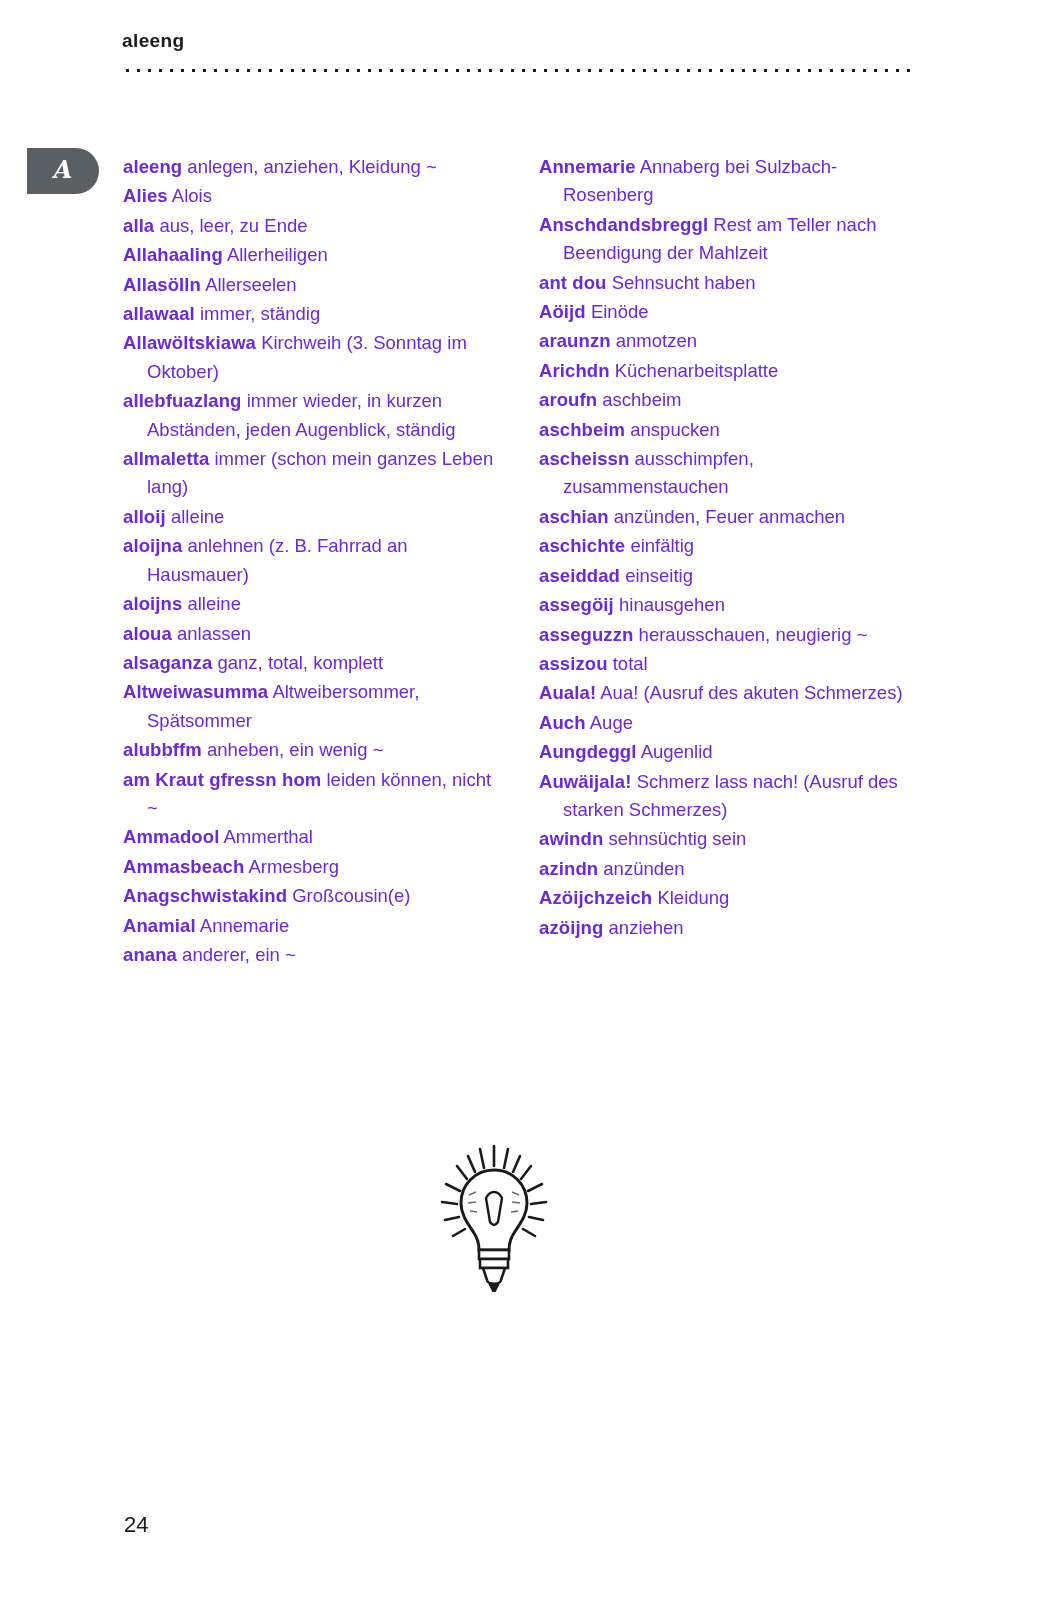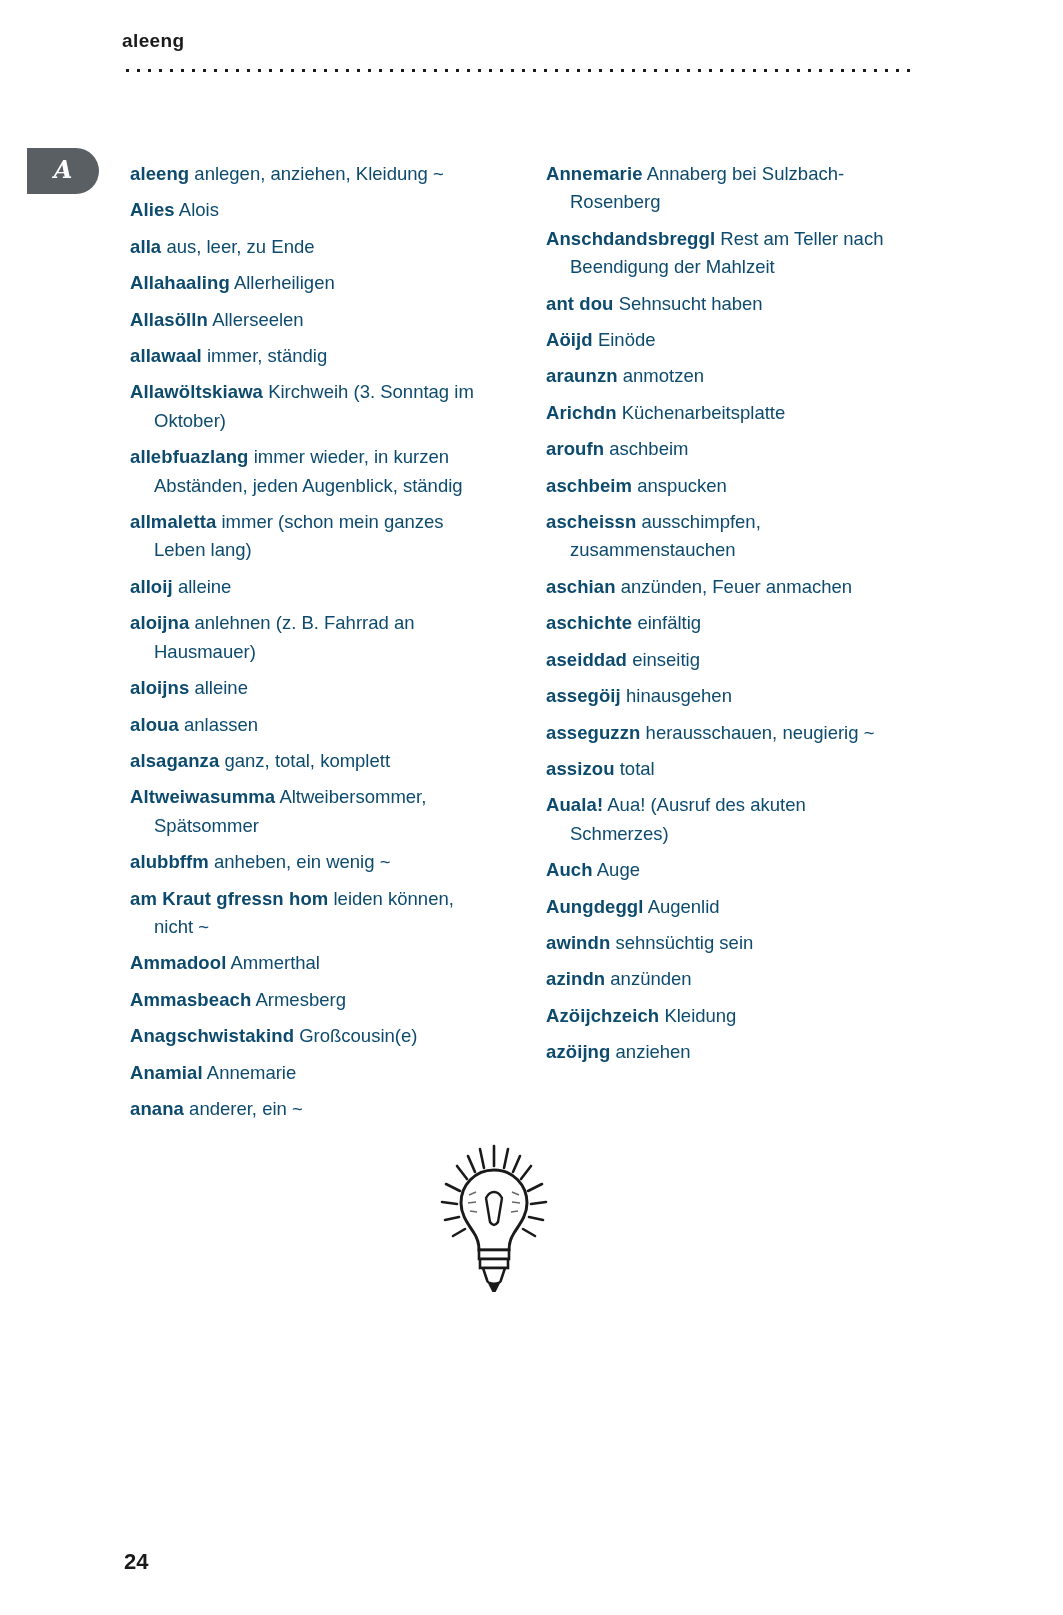--- a/index.html
+++ b/index.html
@@ -69,25 +69,25 @@
     width: 790px;
     display: flex;
     gap: 42px;
   }
   .col {
     width: 374px;
   }
   .entry {
     font-size: 18.5px;
     line-height: 28.4px;
-    margin: 8px;
+    margin: 1px;
     padding: 0;
     text-indent: -24px;
     padding-left: 24px;
-    color: #0c4a6e;
+    color: #6d28d9;
   }
   .entry .hw {
     font-weight: 700;
     letter-spacing: 0.1px;
   }
   .entry .df {
     font-weight: 400;
   }
 
   
@@ -99,23 +99,22 @@
     height: 160px;
   }
   .bulb svg { display: block; }
 
   
   .folio {
     position: absolute;
     left: 124px;
     top: 1512px;
     font-size: 22px;
-    font-weight: 700;
+    font-weight: 400;
     color: #1a1a1a;
-    margin-top: 37px;
   }
 </style>
 </head>
 <body>
 
 <div class="runhead">aleeng</div>
 <div class="dotrule"></div>
 
 <div class="letter-tab">
   <span class="glyph">A</span>
@@ -158,20 +157,21 @@
       <p class="entry"><span class="hw">ascheissn</span> <span class="df">ausschimpfen, zusammenstauchen</span></p>
       <p class="entry"><span class="hw">aschian</span> <span class="df">anzünden, Feuer anmachen</span></p>
       <p class="entry"><span class="hw">aschichte</span> <span class="df">einfältig</span></p>
       <p class="entry"><span class="hw">aseiddad</span> <span class="df">einseitig</span></p>
       <p class="entry"><span class="hw">assegöij</span> <span class="df">hinausgehen</span></p>
       <p class="entry"><span class="hw">asseguzzn</span> <span class="df">herausschauen, neugierig ~</span></p>
       <p class="entry"><span class="hw">assizou</span> <span class="df">total</span></p>
       <p class="entry"><span class="hw">Auala!</span> <span class="df">Aua! (Ausruf des akuten Schmerzes)</span></p>
       <p class="entry"><span class="hw">Auch</span> <span class="df">Auge</span></p>
       <p class="entry"><span class="hw">Aungdeggl</span> <span class="df">Augenlid</span></p>
+      <p class="entry"><span class="hw">Auwäijala!</span> <span class="df">Schmerz lass nach! (Ausruf des starken Schmerzes)</span></p>
       <p class="entry"><span class="hw">awindn</span> <span class="df">sehnsüchtig sein</span></p>
       <p class="entry"><span class="hw">azindn</span> <span class="df">anzünden</span></p>
       <p class="entry"><span class="hw">Azöijchzeich</span> <span class="df">Kleidung</span></p>
       <p class="entry"><span class="hw">azöijng</span> <span class="df">anziehen</span></p>
     </div>
 </div>
 
 <div class="bulb">
   <svg viewBox="0 0 140 160" width="140" height="160" aria-hidden="true">
     <g stroke="#1a1a1a" stroke-width="2.6" stroke-linecap="round" fill="none">

